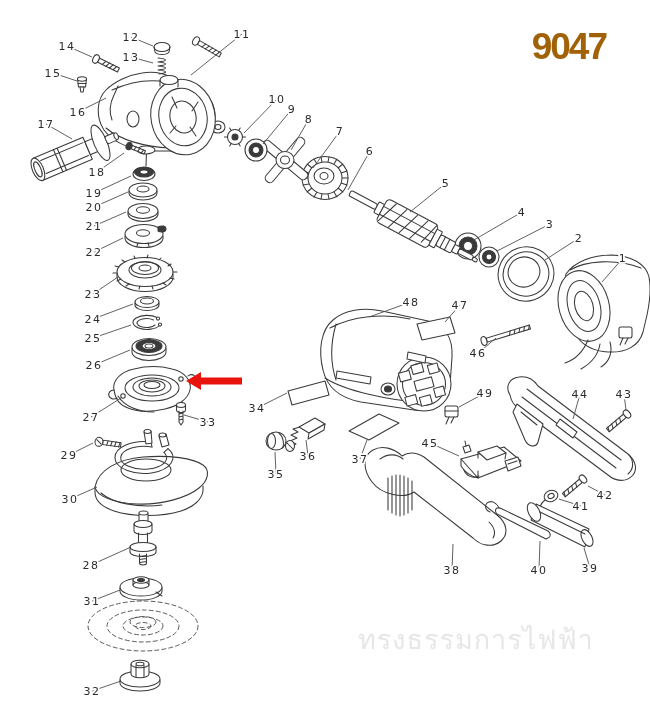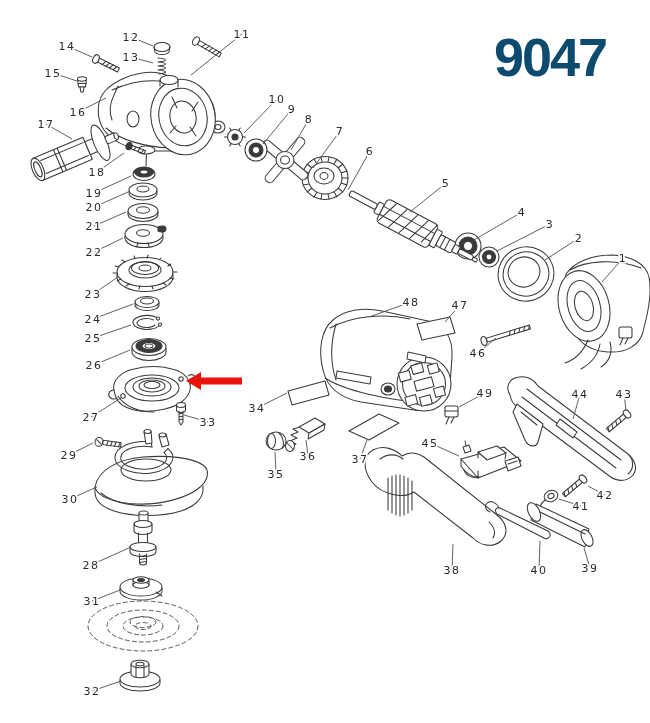--- a/index.html
+++ b/index.html
@@ -1,19 +1,19 @@
 <!DOCTYPE html>
 <html><head>
 <meta charset="utf-8">
 <style>
   html,body{margin:0;padding:0;background:#fff;}
   #stage{position:relative;width:650px;height:723px;background:#fff;overflow:hidden;
          font-family:"Liberation Sans",sans-serif;}
   #model{position:absolute;left:494px;top:26px;width:112px;text-align:right;
-         font-size:54px;font-weight:bold;letter-spacing:-2px;color:#0c4a6e;}
+         font-size:37px;font-weight:bold;letter-spacing:-2px;color:#a16207;}
   #wm{position:absolute;left:358px;top:618px;font-size:27px;color:#e7e7e7;
       letter-spacing:1px;white-space:nowrap;}
   svg{position:absolute;left:0;top:0;}
   svg path,svg ellipse,svg rect,svg circle{fill:#ffffff;stroke:#3a3a3a;stroke-width:1.05;
       stroke-linejoin:round;stroke-linecap:round;}
   svg .ln{fill:none;}
   svg .dk{fill:#3a3a3a;}
   svg .dash{fill:none;stroke:#4a4a4a;stroke-width:0.9;stroke-dasharray:4 3;}
   svg line.leader{stroke:#4f4f4f;stroke-width:0.9;}
   svg text.callout{font-family:"DejaVu Sans",sans-serif;font-size:11px;fill:#2b2b2b;
@@ -456,14 +456,15 @@
         <line x1="411" y1="302" x2="369" y2="317" class="leader"></line>
         <text x="411" y="302" dy="0.35em" class="callout">48</text>
         <line x1="485" y1="393" x2="459" y2="407" class="leader"></line>
         <text x="485" y="393" dy="0.35em" class="callout">49</text>
       </g>
 
   <polygon stroke="none" points="186,381 201,372 201,377.5 242,377.5 242,384.5 201,384.5 201,390" fill="#e8130c"></polygon>
 </svg>
 
 <div id="model">9047</div>
+<div id="wm">ทรงธรรมการไฟฟ้า</div>
 
 </div>
 
 </body></html>

